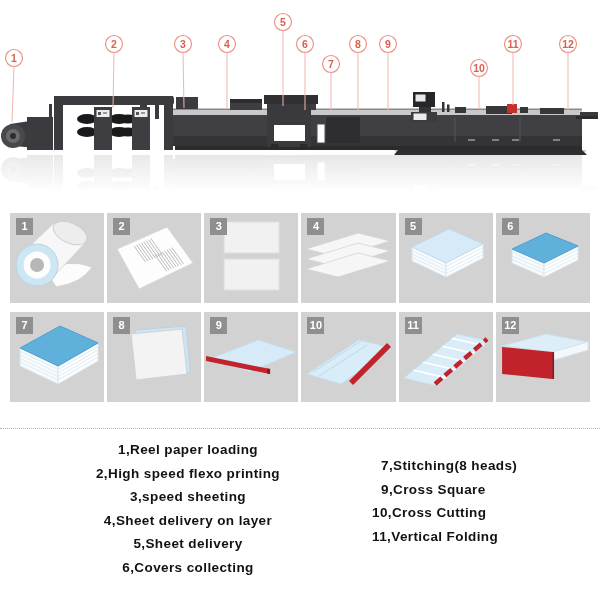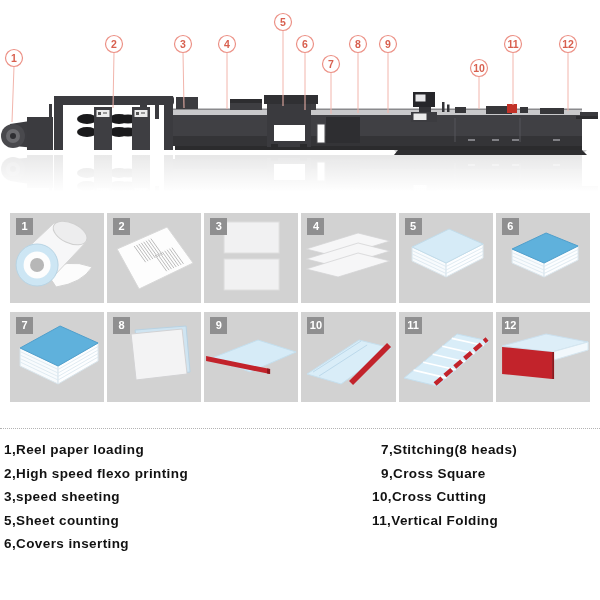--- a/index.html
+++ b/index.html
@@ -34,22 +34,22 @@
     z-index:2;
   }
   .tile svg.art{position:absolute;left:0;top:0;width:100%;height:100%;}
 
   .steps-wrap{
     margin-top:26px;
     border-top:1px dotted #b3b3b3;
     padding-top:9px;
     display:flex;
   }
-  .col-left{width:372px;padding-left:4px;box-sizing:border-box;}
-  .col-right{flex:1;}
+  .col-left{width:372px;padding-left:4px;box-sizing:border-box;text-align:center;}
+  .col-right{flex:1;margin-top:16px;}
   .step{
     font-weight:bold;
     font-size:13.5px;
     letter-spacing:0.4px;
     color:#121212;
     line-height:23.5px;
     white-space:nowrap;
   }
   .col-right .indent{padding-left:9px;}
 </style>
@@ -352,22 +352,23 @@
     </svg>
   </div>
 
 </div>
 
 <div class="steps-wrap">
   <div class="col-left">
     <div class="step">1,Reel paper loading</div>
     <div class="step">2,High speed flexo printing</div>
     <div class="step">3,speed sheeting</div>
-    <div class="step">5,Sheet counting</div>
-    <div class="step">6,Covers inserting</div>
+    <div class="step">4,Sheet delivery on layer</div>
+    <div class="step">5,Sheet delivery</div>
+    <div class="step">6,Covers collecting</div>
   </div>
   <div class="col-right">
     <div class="step indent">7,Stitching(8 heads)</div>
     <div class="step indent">9,Cross Square</div>
     <div class="step">10,Cross Cutting</div>
     <div class="step">11,Vertical Folding</div>
   </div>
 </div>
 
 </body></html>

